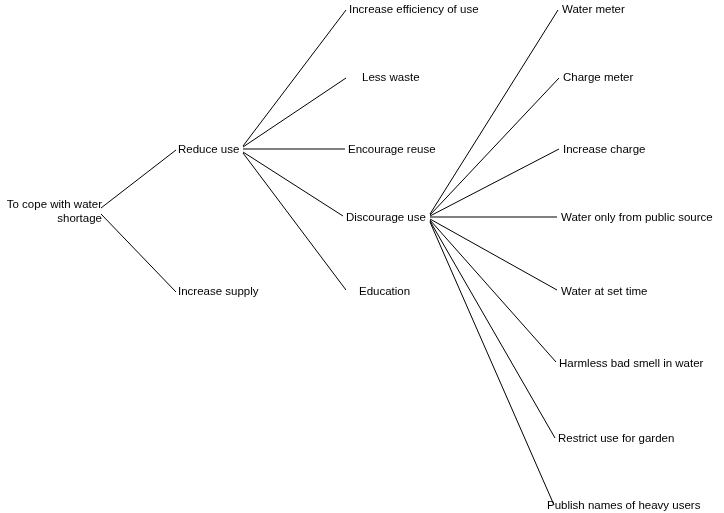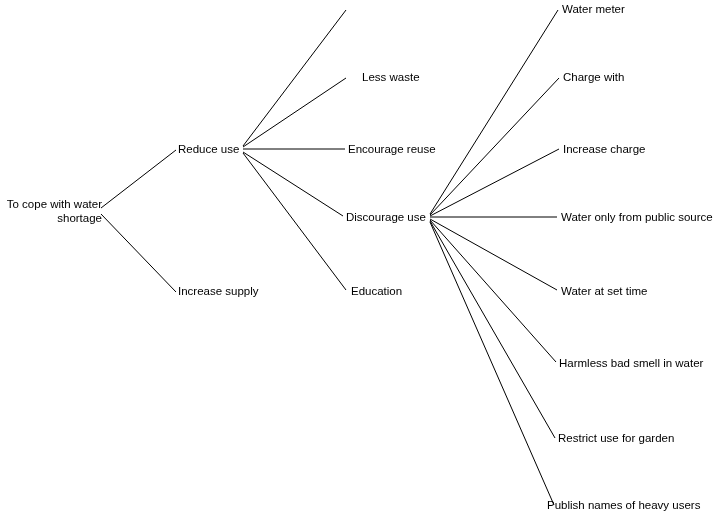--- a/index.html
+++ b/index.html
@@ -63,27 +63,28 @@
     <line x1="430" y1="220" x2="556" y2="362"></line>
     <line x1="430" y1="221" x2="555" y2="438"></line>
     <line x1="430" y1="222" x2="554" y2="505"></line>
   </svg>
 
   <div class="node root" style="left:0px; top:197px;">To cope with water shortage</div>
 
   <div class="node" style="left:178px; top:142px;">Reduce use</div>
   <div class="node" style="left:178px; top:284px;">Increase supply</div>
 
+  <div class="node" style="left:349px; top:2px;">Increase efficiency of use</div>
   <div class="node" style="left:351px; top:70px;padding-left:11px;">Less waste</div>
   <div class="node" style="left:348px; top:142px;">Encourage reuse</div>
   <div class="node" style="left:346px; top:210px;">Discourage use</div>
-  <div class="node" style="left:351px; top:284px;">Education</div>
+  <div class="node" style="left:359px; top:284px;">Education</div>
 
   <div class="node" style="left:562px; top:2px;">Water meter</div>
-  <div class="node" style="left:563px; top:70px;">Charge with</div>
+  <div class="node" style="left:563px; top:70px;">Charge meter</div>
   <div class="node" style="left:563px; top:142px;">Increase charge</div>
   <div class="node" style="left:561px; top:210px;">Water only from public source</div>
   <div class="node" style="left:561px; top:284px;text-align:center;">Water at set time</div>
   <div class="node" style="left:559px; top:356px;">Harmless bad smell in water</div>
   <div class="node" style="left:558px; top:431px;">Restrict use for garden</div>
   <div class="node" style="left:547px; top:498px;">Publish names of heavy users</div>
 
 </div>
 
 </body></html>

